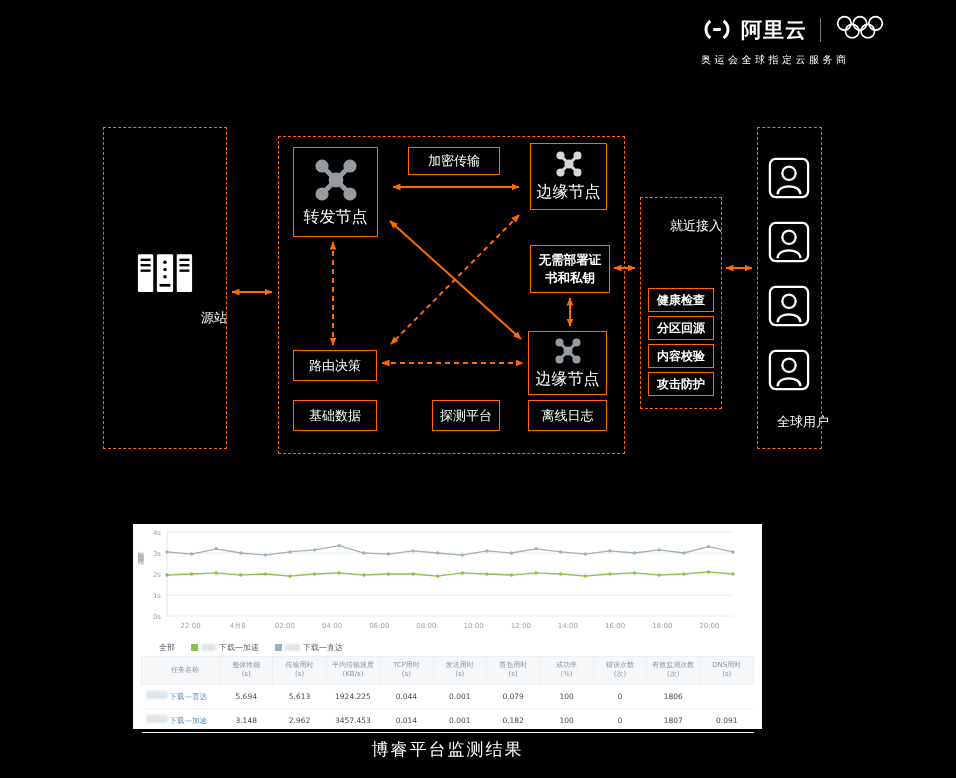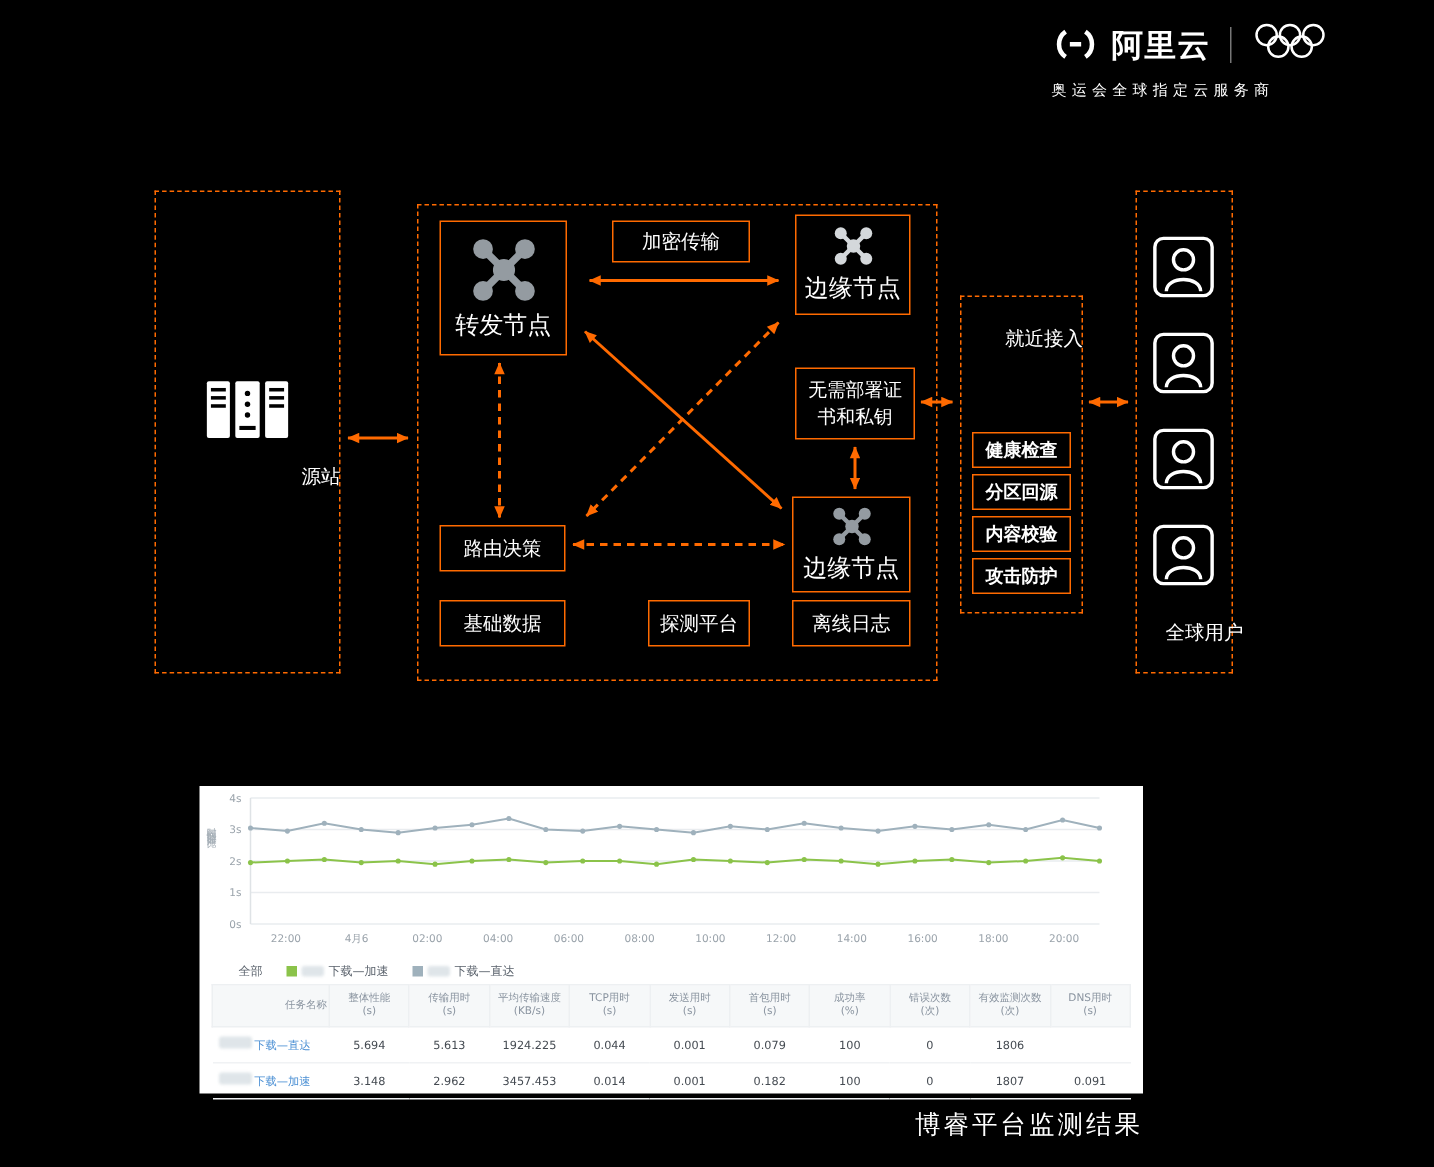--- a/index.html
+++ b/index.html
@@ -30,21 +30,21 @@
   .node-box{flex-direction:column;gap:4px}
   .fwd{left:293px;top:147px;width:85px;height:90px}
   .fwd .node-icon{width:46px;height:46px;color:#949ba1}
   .edge-top{left:530px;top:143px;width:77px;height:67px}
   .edge-top .node-icon{width:28px;height:28px;color:#d4d8db}
   .edge-bottom{left:528px;top:331px;width:79px;height:64px}
   .edge-bottom .node-icon{width:28px;height:28px;color:#949ba1}
   .node-icon svg{display:block;width:100%;height:100%}
   .node-lbl{font-size:16px}
   .encrypt{left:408px;top:147px;width:92px;height:28px}
-  .no-cert{left:530px;top:245px;width:80px;height:48px;font-weight:normal;font-size:12.5px;line-height:1.45;padding:2px}
+  .no-cert{left:530px;top:245px;width:80px;height:48px;font-weight:bold;font-size:12.5px;line-height:1.45;padding:2px}
   .routing{left:293px;top:350px;width:84px;height:31px}
   .basic{left:293px;top:400px;width:84px;height:31px}
   .probe{left:432px;top:400px;width:68px;height:31px}
   .offline{left:528px;top:400px;width:79px;height:31px}
   .feat{width:66px;height:24px;font-weight:bold;font-size:12px}
   .f1{left:648px;top:288px}.f2{left:648px;top:316px}.f3{left:648px;top:344px}.f4{left:648px;top:372px}
 
   .lbl{position:absolute;z-index:2;font-size:13px;text-align:right;color:#fff}
   .origin-icon{position:absolute;left:137px;top:251px;z-index:2}
   .lbl-origin{left:103px;top:309px;width:124px}
@@ -59,27 +59,27 @@
   .y-axis-label{position:absolute;left:3px;top:22px;writing-mode:vertical-rl;font-size:6.5px;color:#a7b0b8;letter-spacing:1px}
   .chart{position:absolute;left:0;top:0}
   .chart text{font-family:"DejaVu Sans","Liberation Sans",sans-serif}
   .legend{position:absolute;left:26px;top:118px;display:flex;align-items:center;gap:16px;font-size:8px;color:#59616b}
   .legend-item{display:inline-flex;align-items:center;gap:3px;cursor:pointer}
   .swatch{width:7px;height:7px;display:inline-block}
   .redacted{display:inline-block;width:22px;height:8px;background:#dfe5e9;border-radius:2px;filter:blur(1px)}
   .legend .redacted{width:15px;height:7px}
   .mon-table{position:absolute;left:8px;top:132px;width:613px;border-collapse:collapse;font-size:7.5px;table-layout:fixed}
   .mon-table th{background:#f6f8f9;color:#8a94a0;font-weight:normal;padding:4px 1px;border:1px solid #edf0f2;font-size:7px;line-height:1.35;text-align:center}
-  .mon-table th:first-child{width:78px;text-align:right;padding-left:10px}
+  .mon-table th:first-child{width:78px;text-align:center;padding-left:10px}
   .mon-table td{padding:6px 1px;text-align:center;border-bottom:1px solid #f0f2f4;color:#454b52}
   .task-cell{text-align:left !important;padding-left:4px !important}
   .task-link{color:#4a8fd4;text-decoration:none;margin-left:2px}
   .val-accent{color:#27b6ce}
 
-  .caption{position:absolute;left:133px;top:738px;width:629px;text-align:right;font-size:17px;letter-spacing:2px;color:#fff}
+  .caption{position:absolute;left:133px;top:738px;width:629px;text-align:center;font-size:17px;letter-spacing:2px;color:#fff}
 </style>
 </head>
 <body>
 
 <div class="stage">
 
   <div class="brand">
     <div class="brand-row">
       <span class="brand-mark">
         <svg viewBox="0 0 34 24" width="32" height="23">

